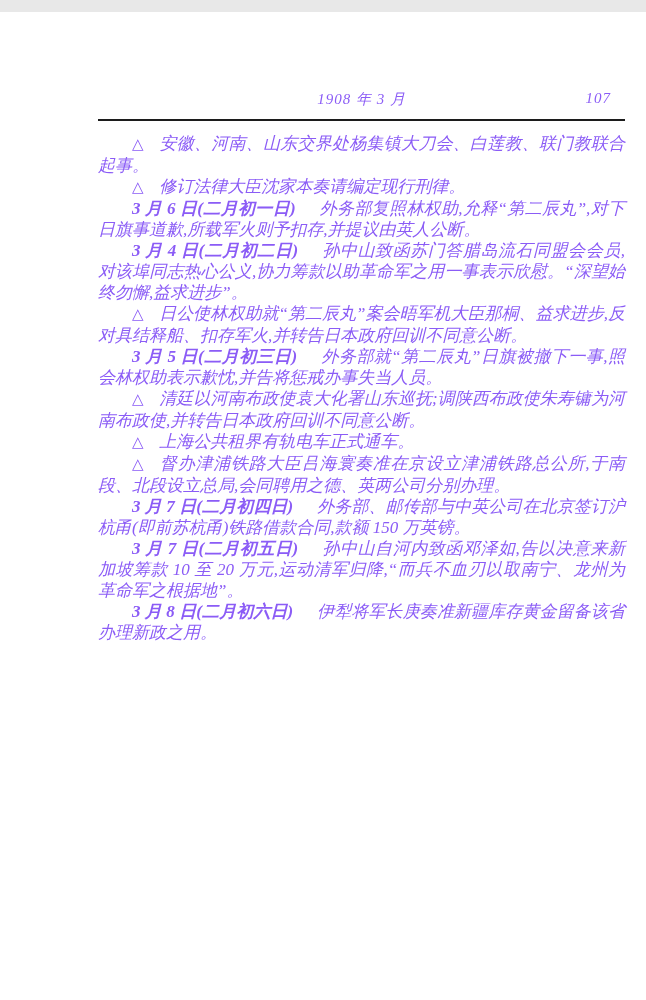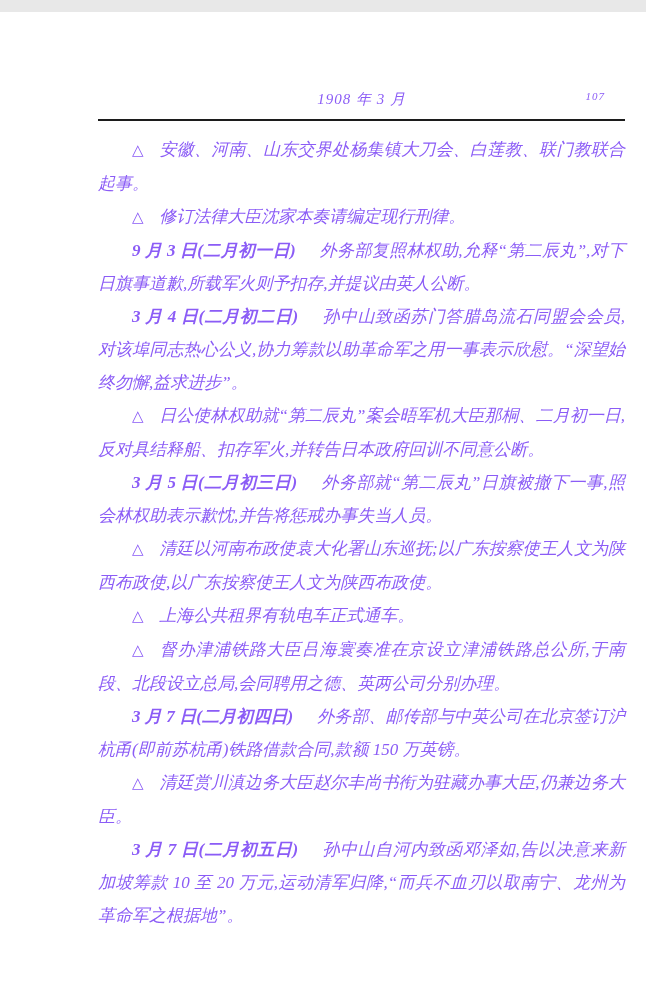--- a/index.html
+++ b/index.html
@@ -29,35 +29,35 @@
     height: 22px;
     font-size: 15px;
   }
   .header-title {
     display: block;
     text-align: center;
     letter-spacing: 1px;
   }
   .page-number {
     position: absolute;
-    right: 20px;
+    right: 14px;
     top: 0;
-    font-size: 11px;
+    font-size: 15px;
     letter-spacing: 1px;
   }
   .divider {
     border: none;
     border-top: 2px solid #1c1c1c;
     height: 0;
     margin: 7px 0 0 0;
   }
   .body {
     margin-top: 12px;
     font-size: 17px;
-    line-height: 33px;
+    line-height: 21px;
     text-align: justify;
     text-justify: inter-ideograph;
   }
   p.entry {
     margin: 0;
     padding: 0;
     text-indent: 2em;
   }
   .marker {
     margin-right: 1.05em;
@@ -80,37 +80,37 @@
     </div>
 
     <hr class="divider">
 
     <div class="body">
 
       <p class="entry"><span class="marker">△</span><span>安徽、河南、山东交界处杨集镇大刀会、白莲教、联门教联合起事。</span></p>
 
       <p class="entry"><span class="marker">△</span><span>修订法律大臣沈家本奏请编定现行刑律。</span></p>
 
-      <p class="entry"><span class="date">9 月 3 日(二月初一日)</span><span>外务部复照林权助,允释“第二辰丸”,对下日旗事道歉,所载军火则予扣存,并提议由英人公断。</span></p>
+      <p class="entry"><span class="date">3 月 6 日(二月初一日)</span><span>外务部复照林权助,允释“第二辰丸”,对下日旗事道歉,所载军火则予扣存,并提议由英人公断。</span></p>
 
       <p class="entry"><span class="date">3 月 4 日(二月初二日)</span><span>孙中山致函苏门答腊岛流石同盟会会员,对该埠同志热心公义,协力筹款以助革命军之用一事表示欣慰。“深望始终勿懈,益求进步”。</span></p>
 
-      <p class="entry"><span class="marker">△</span><span>日公使林权助就“第二辰丸”案会晤军机大臣那桐、二月初一日,反对具结释船、扣存军火,并转告日本政府回训不同意公断。</span></p>
+      <p class="entry"><span class="marker">△</span><span>日公使林权助就“第二辰丸”案会晤军机大臣那桐、益求进步,反对具结释船、扣存军火,并转告日本政府回训不同意公断。</span></p>
 
       <p class="entry"><span class="date">3 月 5 日(二月初三日)</span><span>外务部就“第二辰丸”日旗被撤下一事,照会林权助表示歉忱,并告将惩戒办事失当人员。</span></p>
 
-      <p class="entry"><span class="marker">△</span><span>清廷以河南布政使袁大化署山东巡抚;以广东按察使王人文为陕西布政使,以广东按察使王人文为陕西布政使。</span></p>
+      <p class="entry"><span class="marker">△</span><span>清廷以河南布政使袁大化署山东巡抚;调陕西布政使朱寿镛为河南布政使,并转告日本政府回训不同意公断。</span></p>
 
       <p class="entry"><span class="marker">△</span><span>上海公共租界有轨电车正式通车。</span></p>
 
       <p class="entry"><span class="marker">△</span><span>督办津浦铁路大臣吕海寰奏准在京设立津浦铁路总公所,于南段、北段设立总局,会同聘用之德、英两公司分别办理。</span></p>
 
       <p class="entry"><span class="date">3 月 7 日(二月初四日)</span><span>外务部、邮传部与中英公司在北京签订沪杭甬(即前苏杭甬)铁路借款合同,款额 150 万英镑。</span></p>
 
-      <p class="entry"><span class="marker">△</span><span>清廷赏川滇边务大臣赵尔丰尚书衔为驻藏办事大臣,仍兼边务大臣。</span></p>
 
 
       <p class="entry"><span class="date">3 月 7 日(二月初五日)</span><span>孙中山自河内致函邓泽如,告以决意来新加坡筹款 10 至 20 万元,运动清军归降,“而兵不血刃以取南宁、龙州为革命军之根据地”。</span></p>
 
+      <p class="entry"><span class="date">3 月 8 日(二月初六日)</span><span>伊犁将军长庚奏准新疆库存黄金留备该省办理新政之用。</span></p>
 
     </div>
   </div>
 </div>
 
 </body></html>

